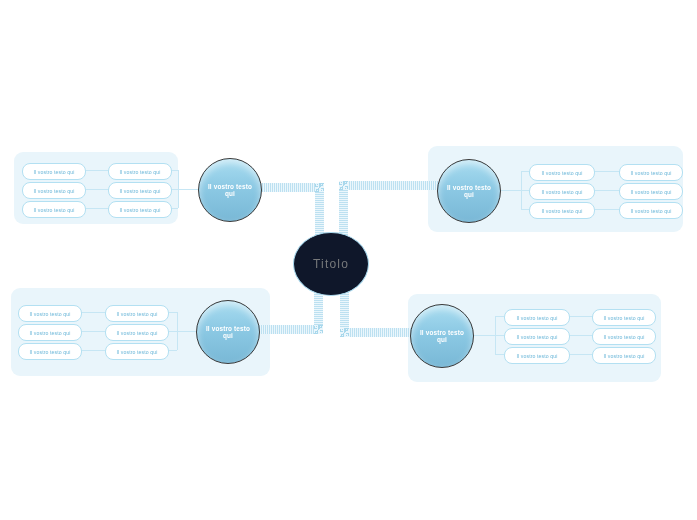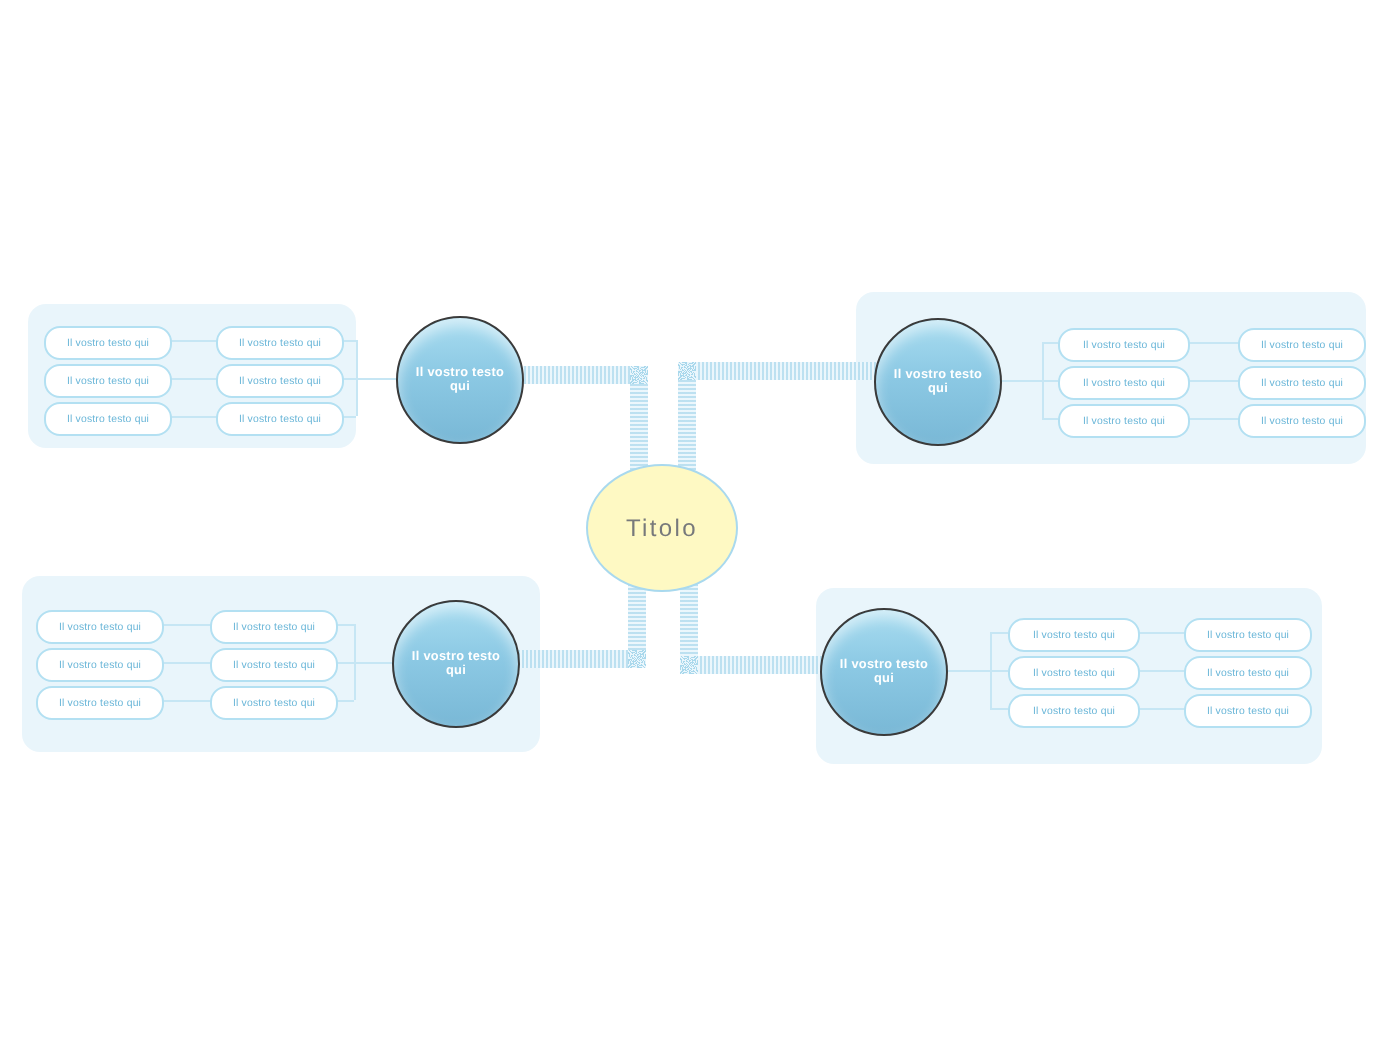--- a/index.html
+++ b/index.html
@@ -57,21 +57,21 @@
 
   
   #center-node {
     position: absolute;
     left: 293px;
     top: 232px;
     width: 74px;
     height: 62px;
     border: 1px solid #a9d9ee;
     border-radius: 50%;
-    background: #fef9c3;
+    background: #0f172a;
     display: flex;
     align-items: center;
     justify-content: center;
     z-index: 6;
   }
   #center-label {
     font-size: 12px;
     color: #77797b;
     letter-spacing: 1.2px;
   }

